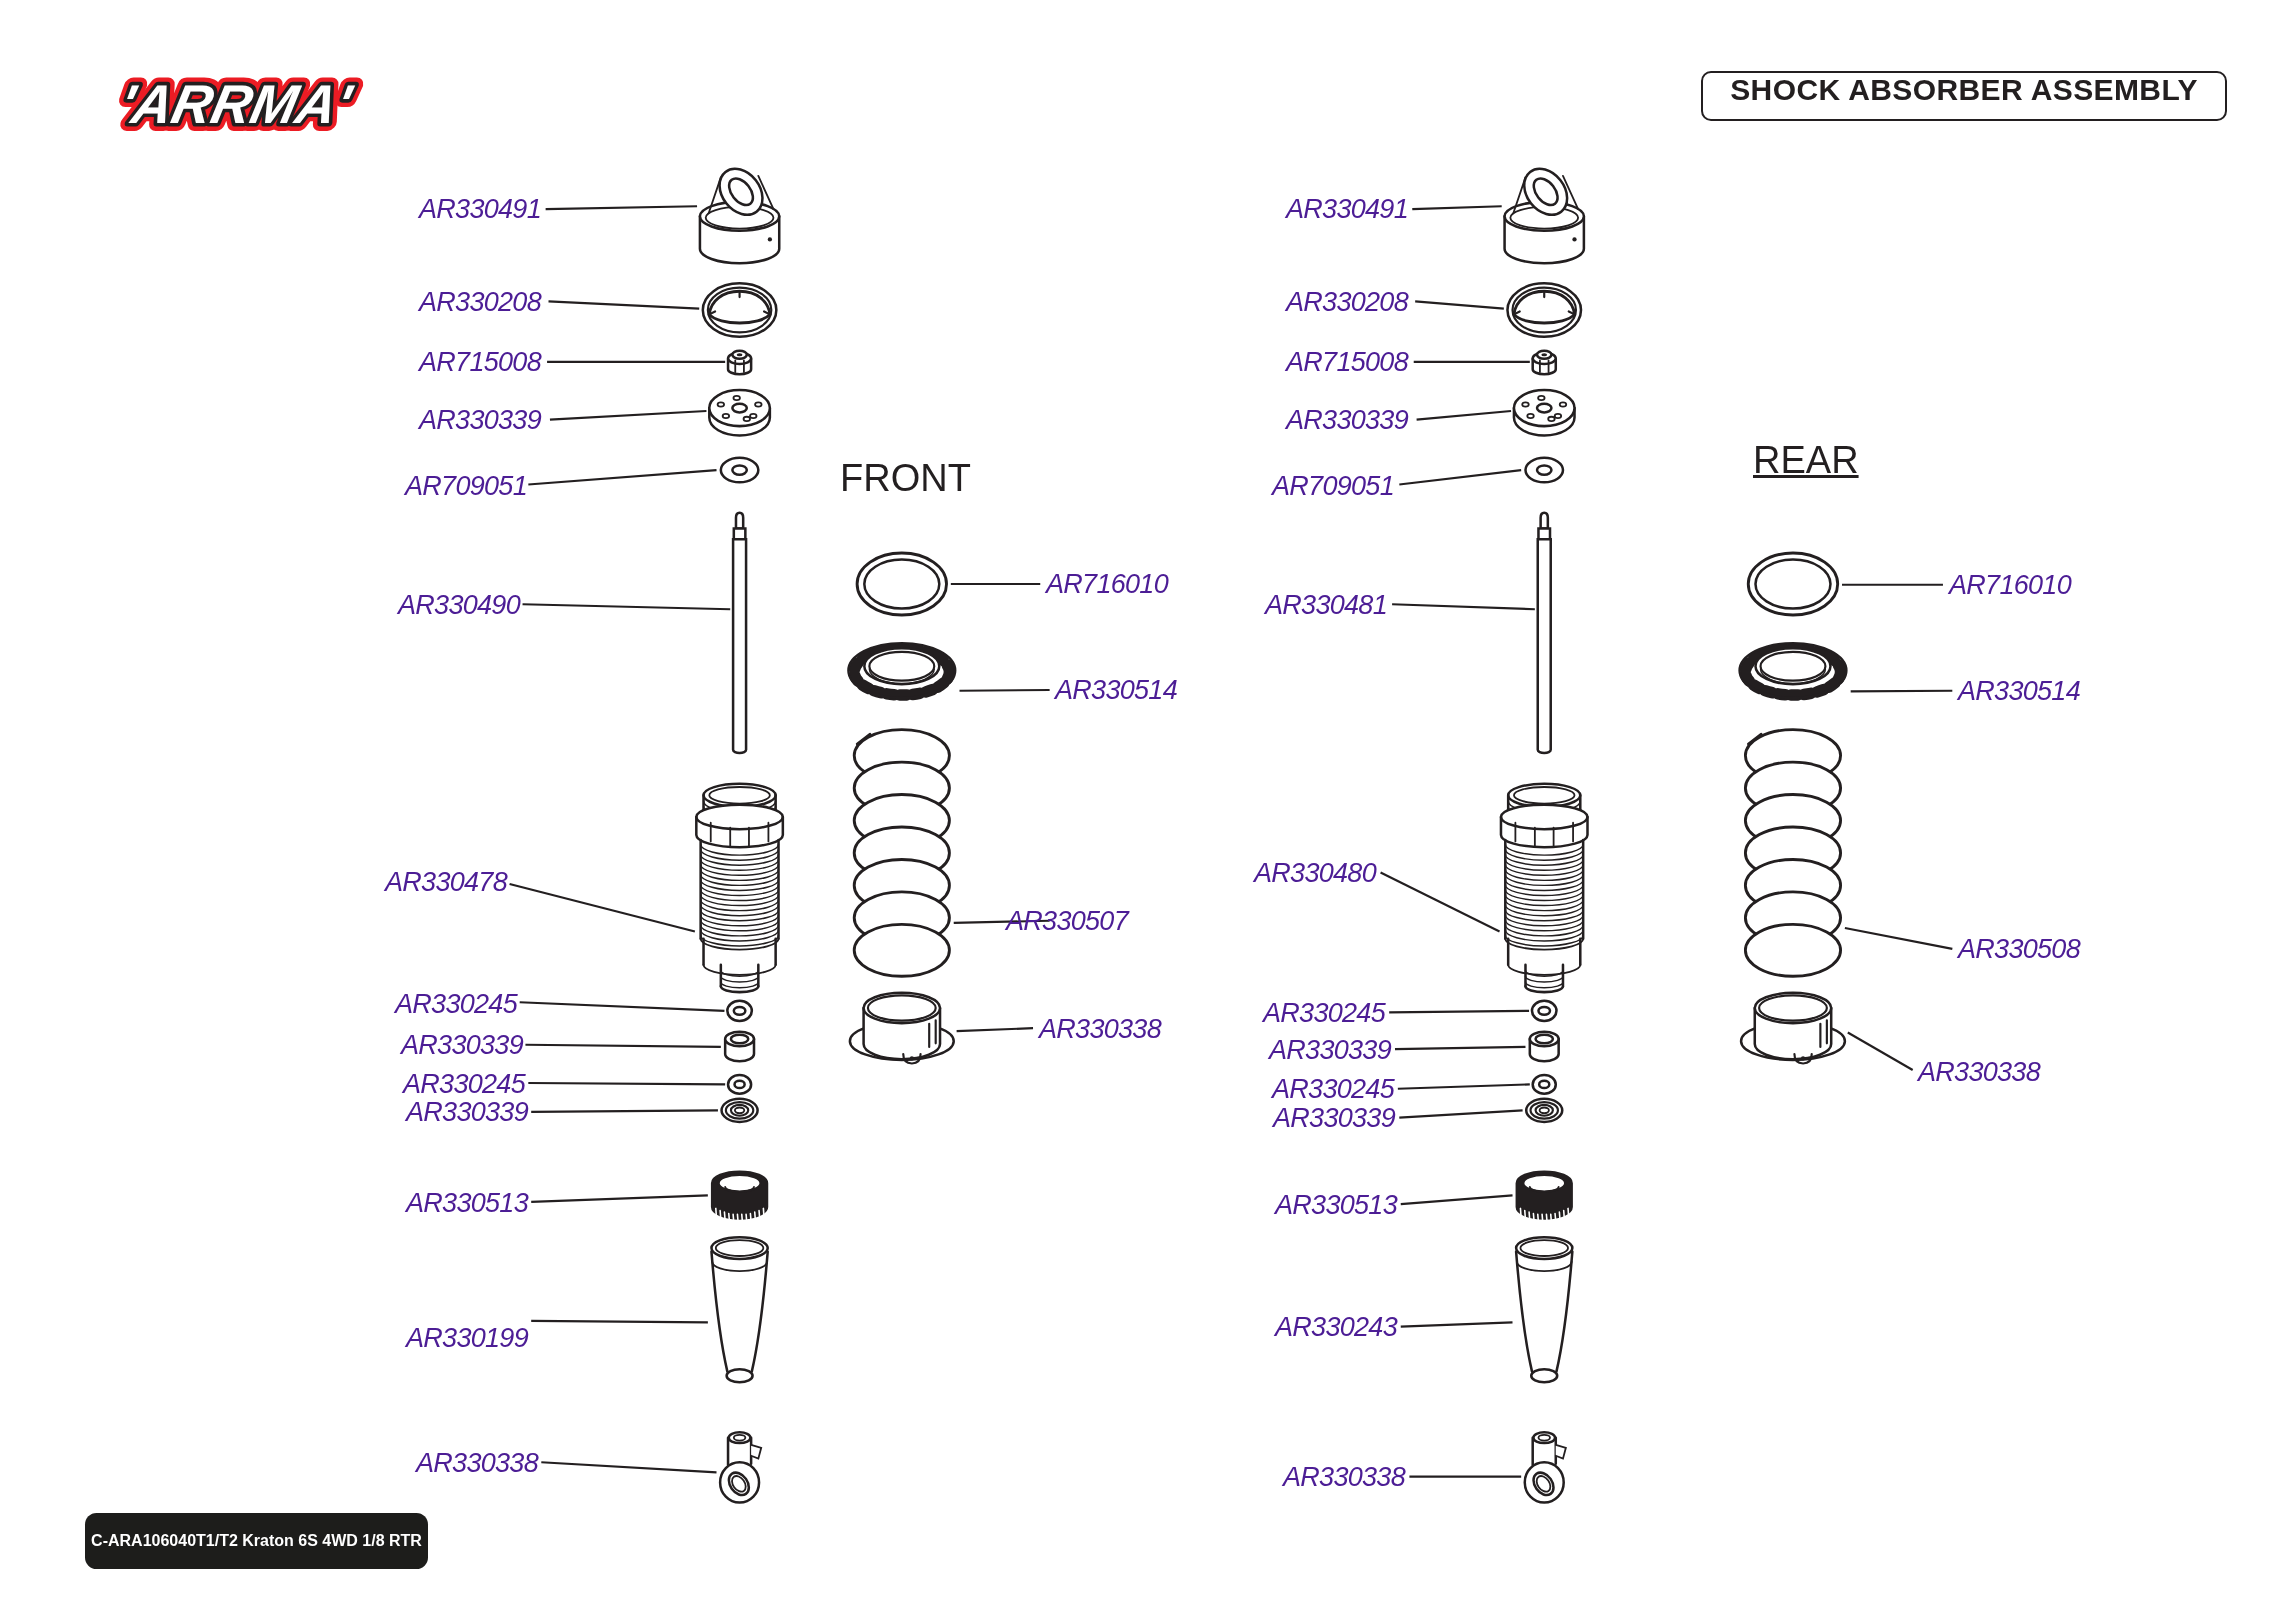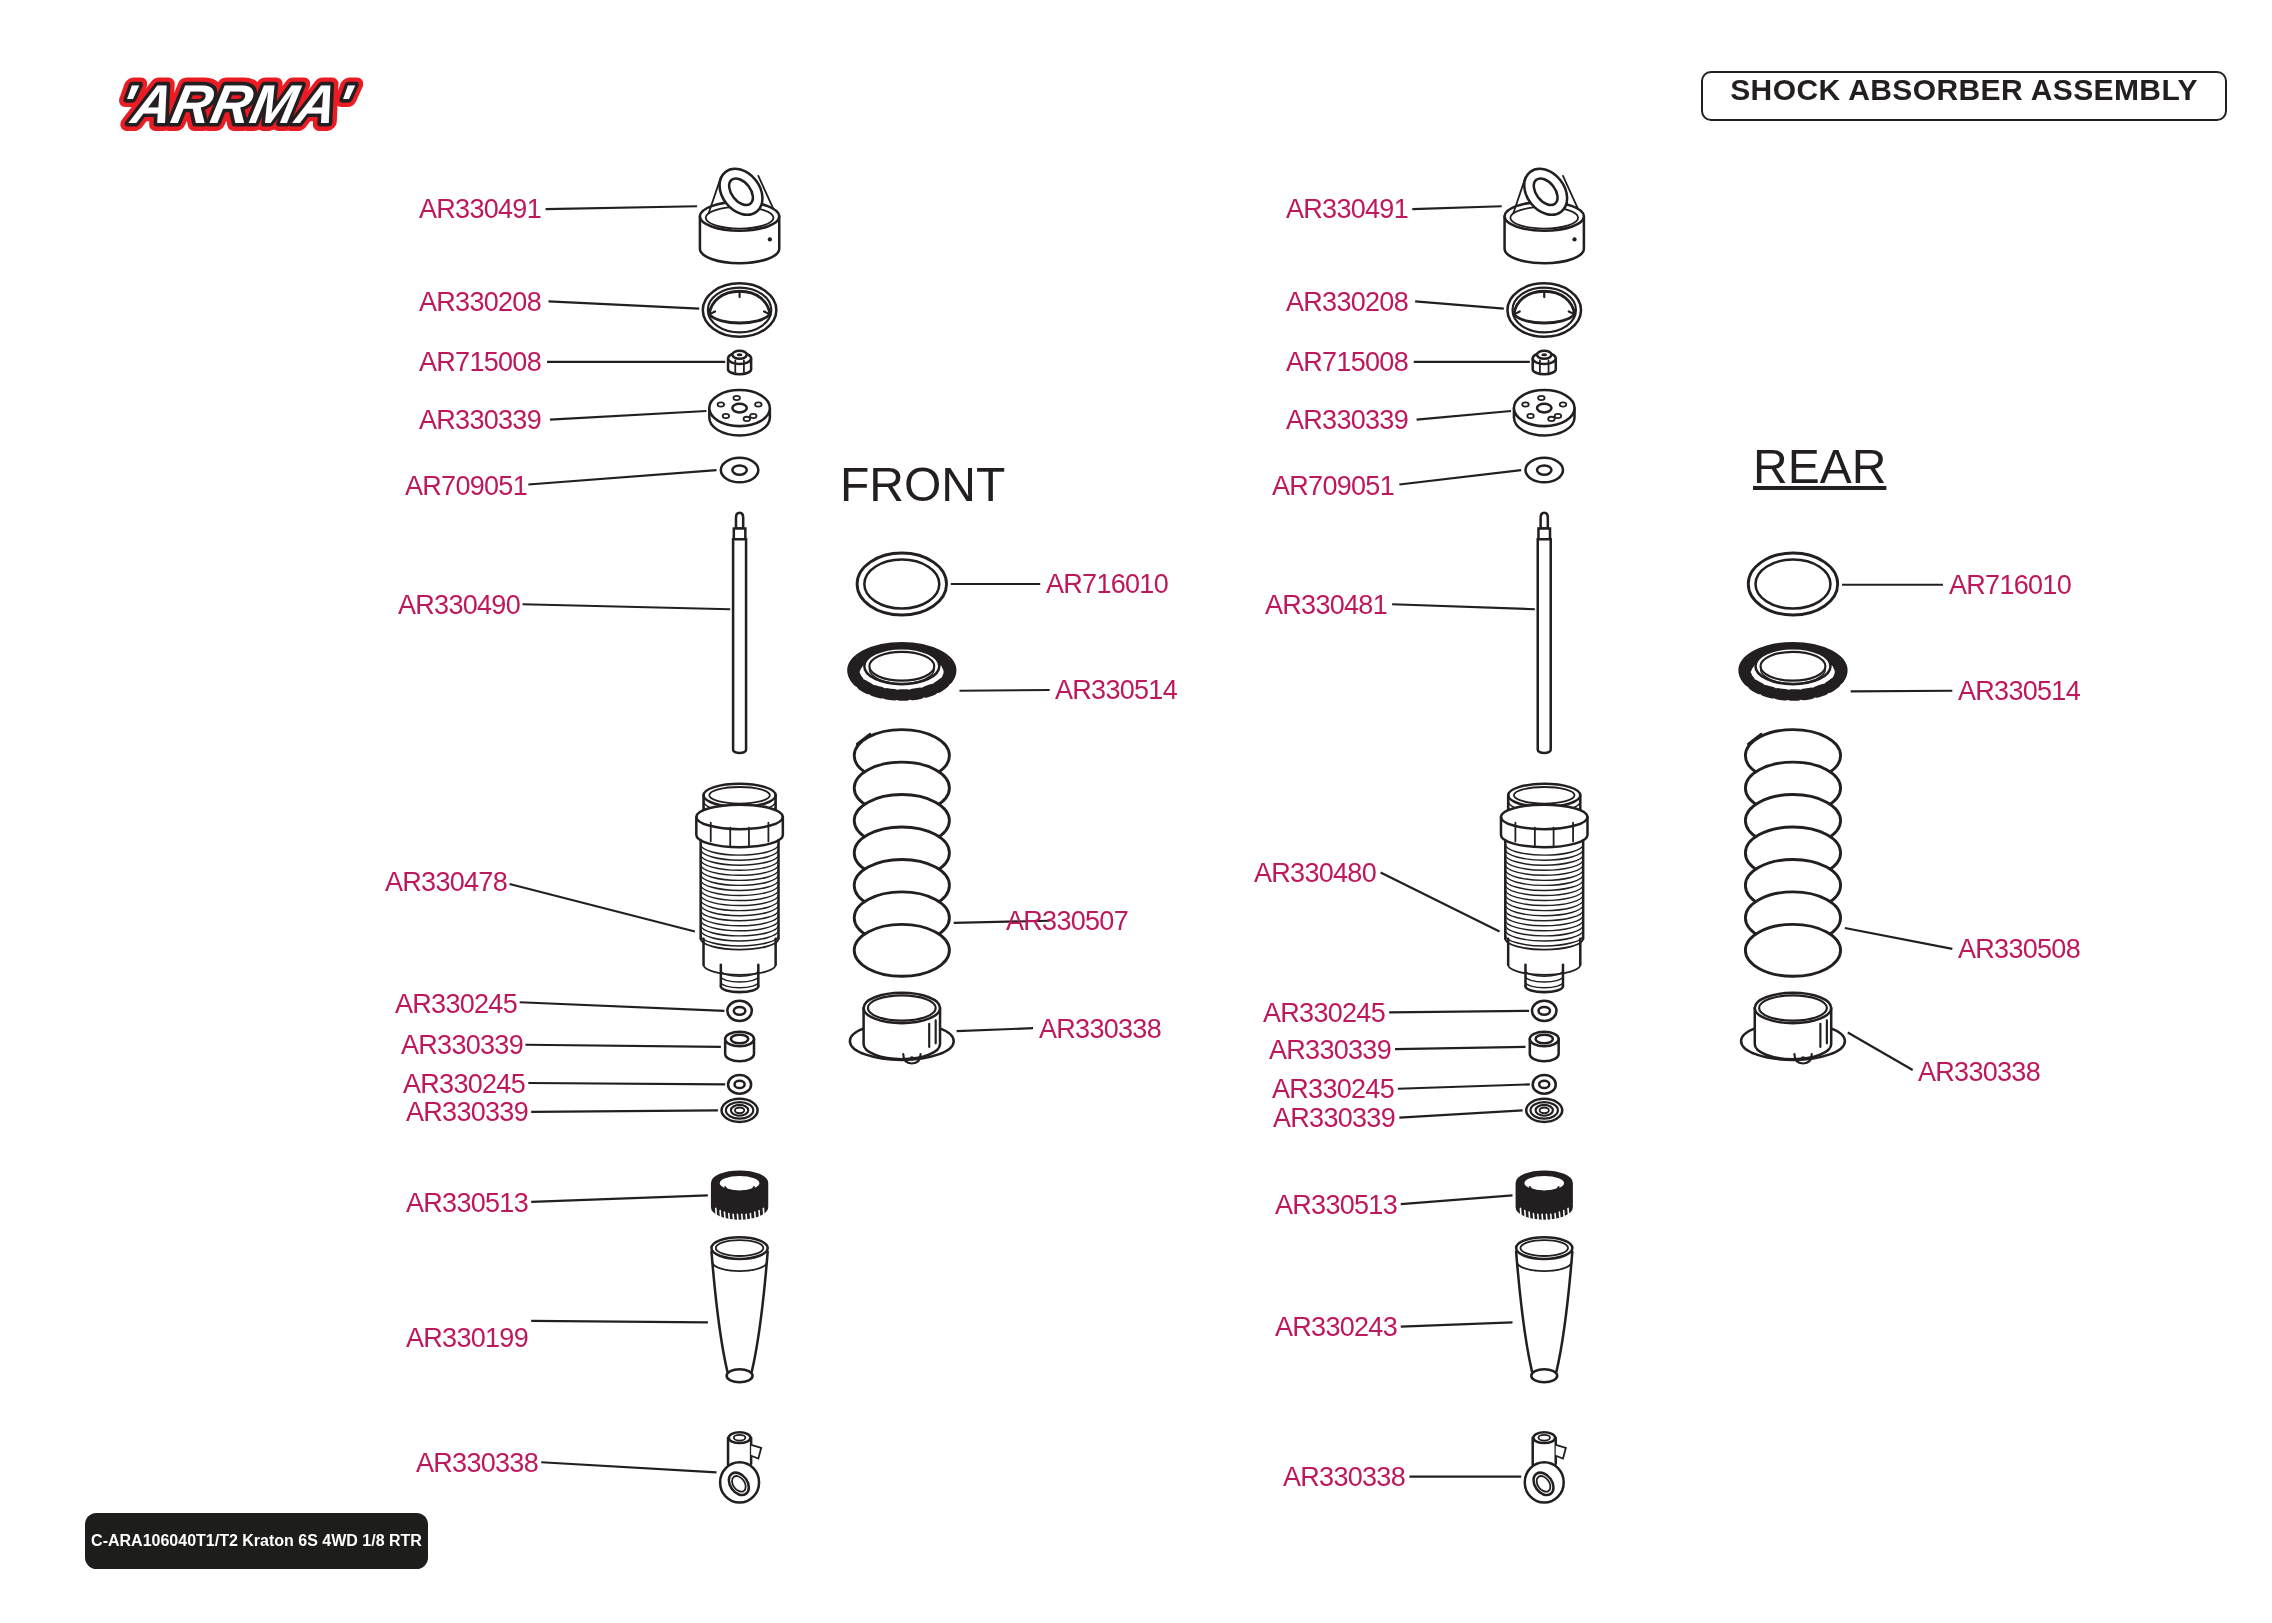--- a/index.html
+++ b/index.html
@@ -1,23 +1,23 @@
 <!DOCTYPE html>
 <html style="font-size:11.5px"><head>
 <meta charset="utf-8">
 <style>
   html,body{margin:0;padding:0;background:#fff;}
   #page{position:relative;width:2273px;height:1623px;background:#ffffff;overflow:hidden;
         font-family:"Liberation Sans",sans-serif;color:#231f20;}
   svg text{font-family:"Liberation Sans",sans-serif;}
-  .plabel{position:absolute;height:38px;line-height:38px;font-size:27px;color:#be185d;
-          letter-spacing:-0.7px;white-space:nowrap;}
+  .plabel{position:absolute;height:38px;line-height:38px;font-size:27px;color:#4c1d95;
+          letter-spacing:-0.7px;white-space:nowrap;font-style:italic;}
   .plabel.l{width:159px;text-align:right;}
   .plabel.r{width:216px;text-align:left;}
-  .section-label{position:absolute;font-size:48px;letter-spacing:0;color:#231f20;}
+  .section-label{position:absolute;font-size:38px;letter-spacing:0;color:#231f20;}
   #title-box{position:absolute;left:1701px;top:71px;width:522px;height:46px;
              border:2.9px solid #231f20;border-radius:10px;display:flex;
              justify-content:center;font-size:30px;font-weight:bold;letter-spacing:0.4px;}
   #footer-box{position:absolute;left:85px;top:1513px;width:343px;height:56px;background:#1d1d1b;
               border-radius:11.5px;display:flex;align-items:center;justify-content:center;
               color:#fff;font-size:16px;font-weight:bold;white-space:nowrap;}
   #diagram-svg,#logo-svg{position:absolute;}
   #diagram-svg{left:0;top:0;}
   #logo-svg{left:81px;top:63px;}
 </style>

